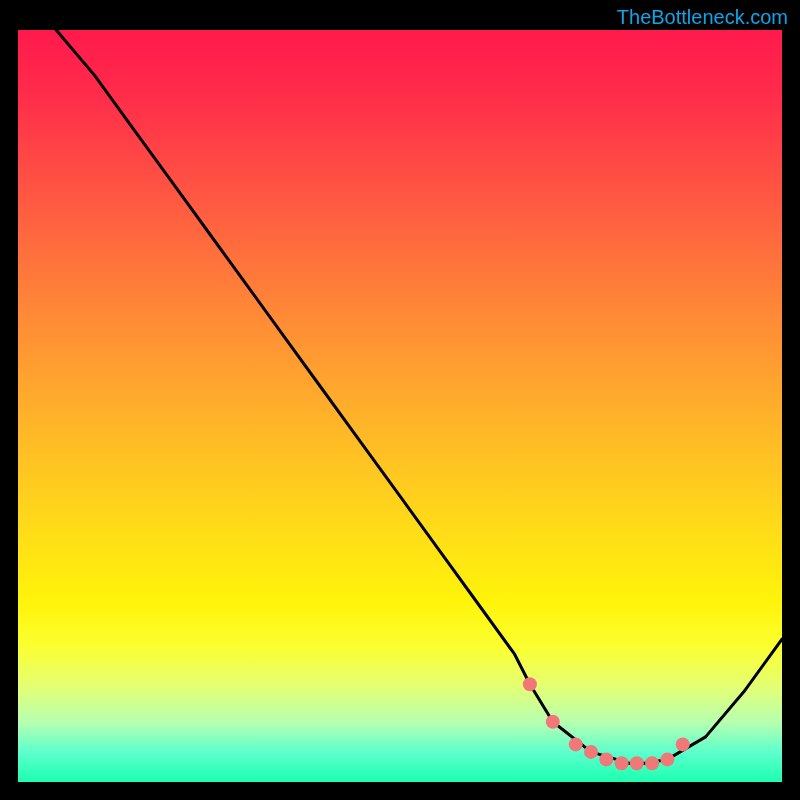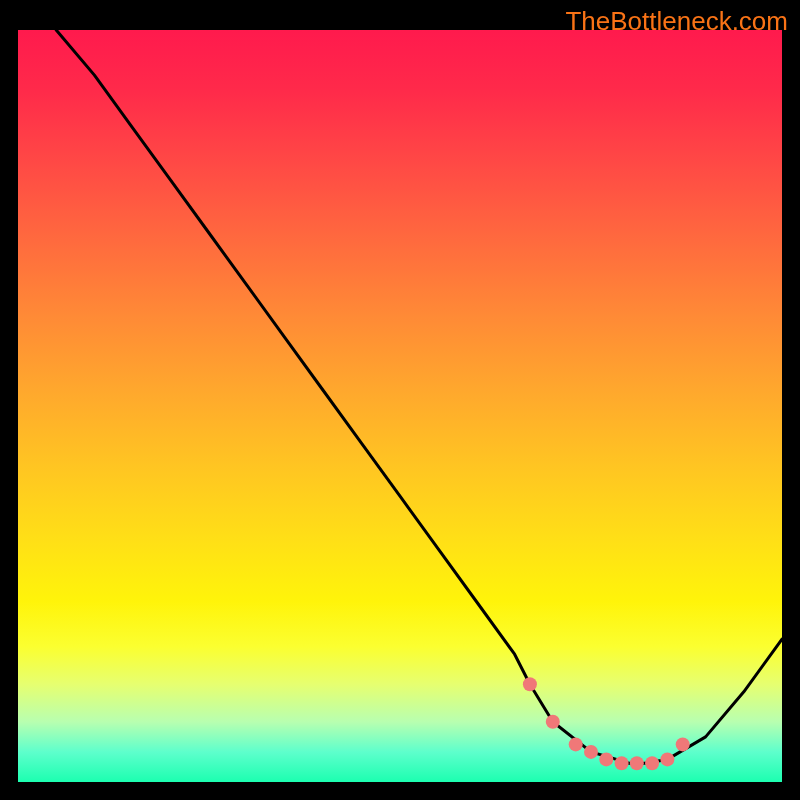--- a/index.html
+++ b/index.html
@@ -7,22 +7,22 @@
     width: 800px;
     height: 800px;
     background: #000;
     position: relative;
     font-family: Arial, sans-serif;
   }
   .watermark {
     position: absolute;
     top: 6px;
     right: 12px;
-    color: #f97316;
-    font-size: 26px;
+    color: #0ea5e9;
+    font-size: 20px;
     font-weight: 400;
     z-index: 10;
   }
   .plot-area {
     position: absolute;
     left: 18px;
     top: 30px;
     width: 764px;
     height: 752px;
     background: linear-gradient(to bottom,

